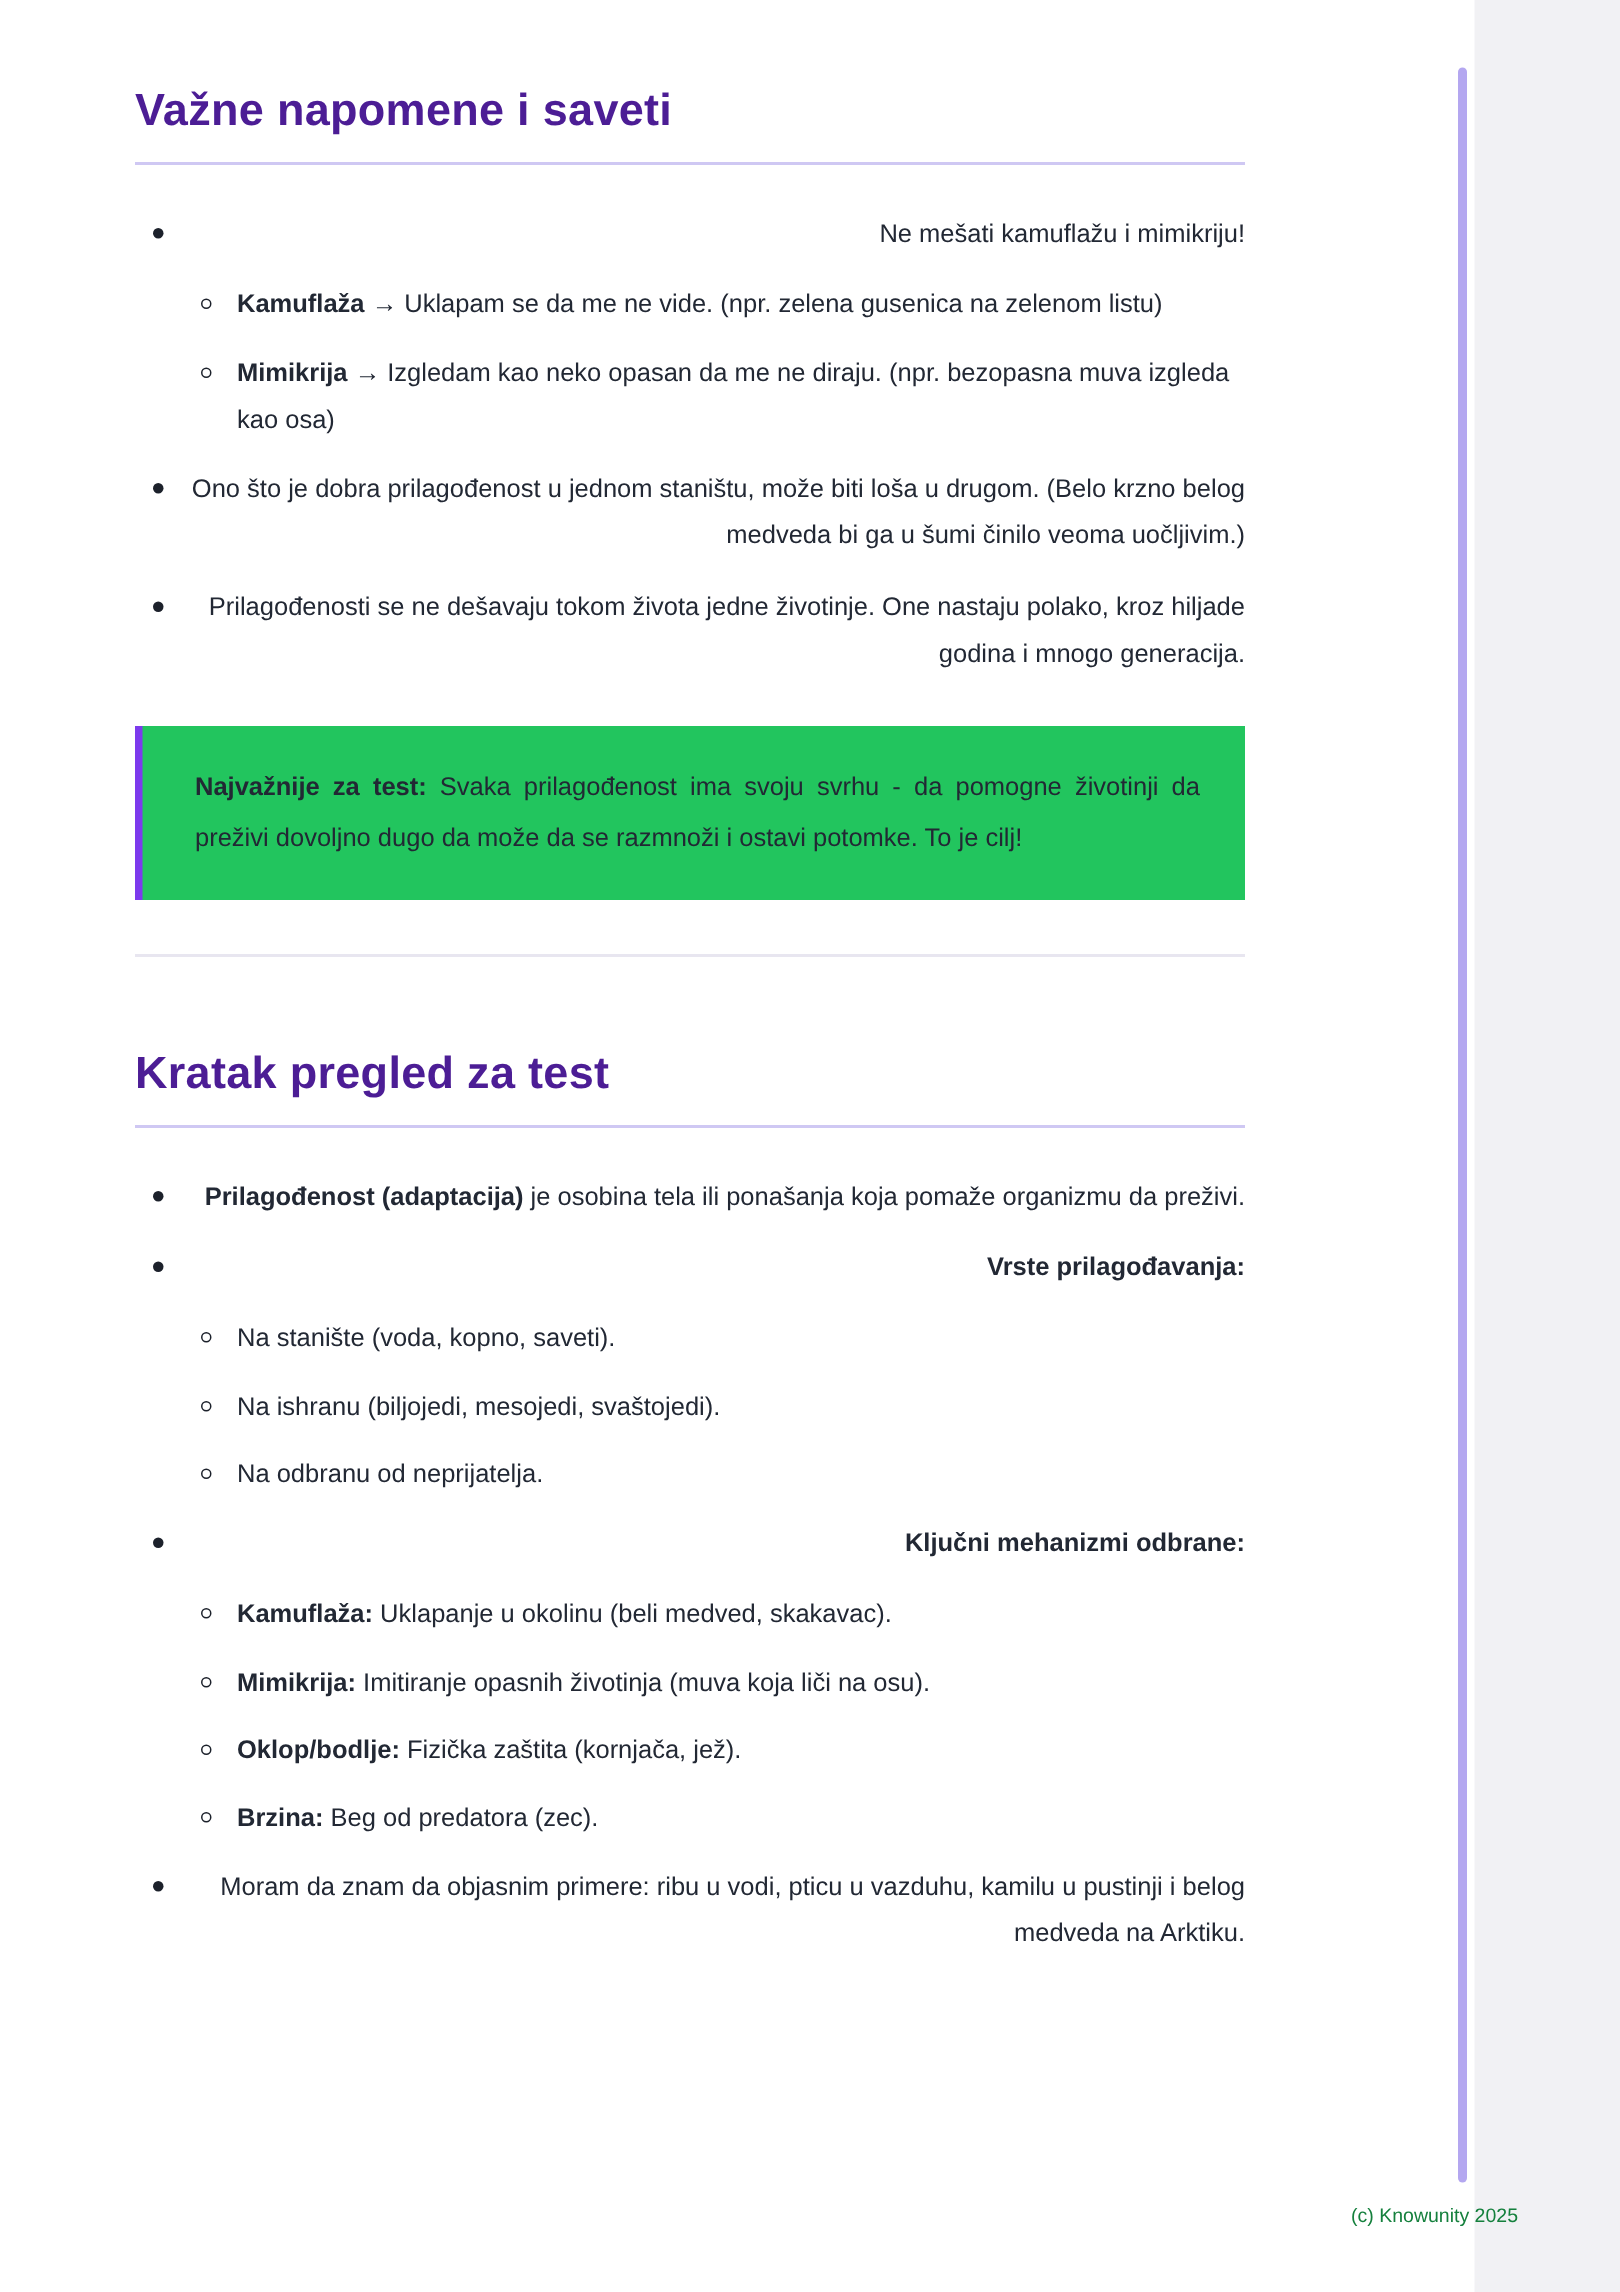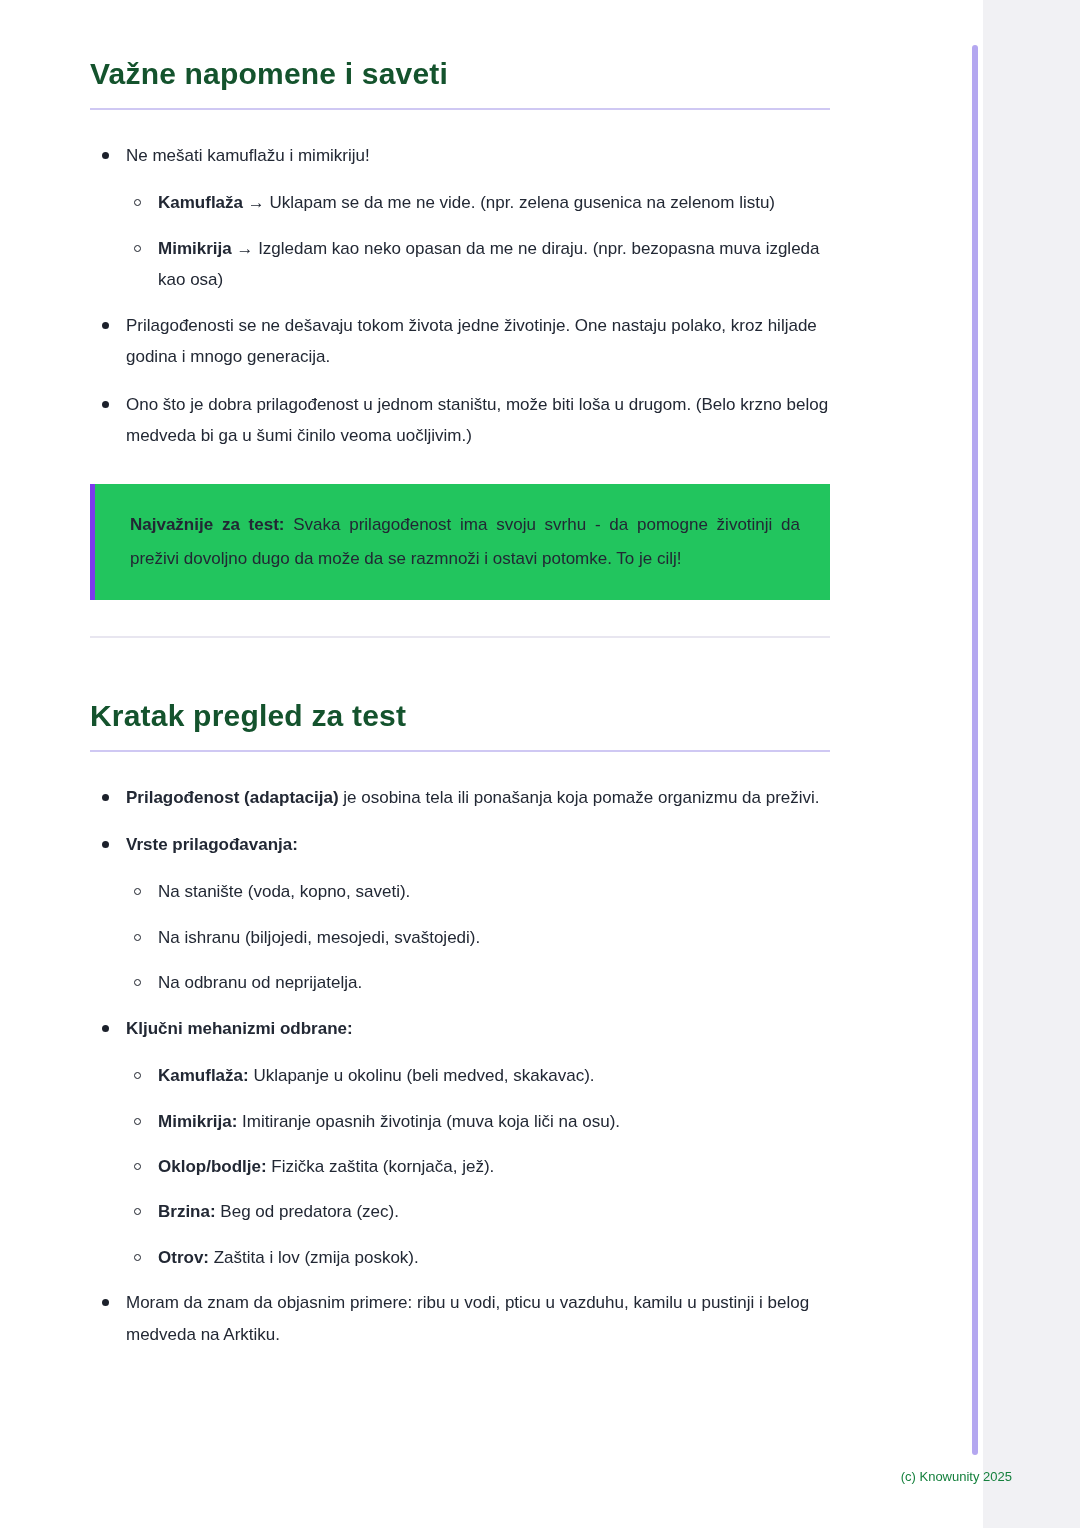--- a/index.html
+++ b/index.html
@@ -24,38 +24,38 @@
     background: #b4a7f0;
     border-radius: 3px;
   }
   .content {
     position: relative;
     padding: 56px 153px 0 90px;
   }
   h1 {
     font-size: 30px;
     font-weight: 700;
-    color: #14532d;
+    color: #4c1d95;
     line-height: 1.2;
     letter-spacing: 0.2px;
   }
   .rule {
     height: 2px;
     background: #cfc8f3;
     margin: 16px 0 30px 0;
   }
   .list { }
   .li {
     position: relative;
     padding-left: 36px;
     margin-bottom: 16px;
     font-size: 17px;
     line-height: 1.85;
   }
-  .li.l1 { margin-top: 8px; }
+  .li.l1 { margin-top: 8px; text-align: right; }
   .list .li.l1:first-child { margin-top: 0; }
   .li.l2 { margin-left: 32px; margin-bottom: 14px; }
   .marker {
     position: absolute;
     left: 12px; top: 12px;
     width: 7px; height: 7px;
     border-radius: 50%;
   }
   .marker.dot { background: #1c212b; }
   .marker.ring { border: 1.5px solid #1c212b; background: transparent; }
@@ -101,25 +101,25 @@
         <div class="li l2">
           <span class="marker ring"></span>
           <p><strong>Kamuflaža</strong><span> → Uklapam se da me ne vide. (npr. zelena gusenica na zelenom listu)</span></p>
         </div>
         <div class="li l2">
           <span class="marker ring"></span>
           <p><strong>Mimikrija</strong><span> → Izgledam kao neko opasan da me ne diraju. (npr. bezopasna muva izgleda kao osa)</span></p>
         </div>
         <div class="li l1">
           <span class="marker dot"></span>
-          <p><strong></strong><span>Prilagođenosti se ne dešavaju tokom života jedne životinje. One nastaju polako, kroz hiljade godina i mnogo generacija.</span></p>
+          <p><strong></strong><span>Ono što je dobra prilagođenost u jednom staništu, može biti loša u drugom. (Belo krzno belog medveda bi ga u šumi činilo veoma uočljivim.)</span></p>
         </div>
         <div class="li l1">
           <span class="marker dot"></span>
-          <p><strong></strong><span>Ono što je dobra prilagođenost u jednom staništu, može biti loša u drugom. (Belo krzno belog medveda bi ga u šumi činilo veoma uočljivim.)</span></p>
+          <p><strong></strong><span>Prilagođenosti se ne dešavaju tokom života jedne životinje. One nastaju polako, kroz hiljade godina i mnogo generacija.</span></p>
         </div>
       </div>
 
       <div class="callout">
         <strong>Najvažnije za test:</strong><span> Svaka prilagođenost ima svoju svrhu - da pomogne životinji da preživi dovoljno dugo da može da se razmnoži i ostavi potomke. To je cilj!</span>
       </div>
 
       <div class="divider"></div>
     </div>
 
@@ -161,24 +161,20 @@
           <p><strong>Mimikrija:</strong><span> Imitiranje opasnih životinja (muva koja liči na osu).</span></p>
         </div>
         <div class="li l2">
           <span class="marker ring"></span>
           <p><strong>Oklop/bodlje:</strong><span> Fizička zaštita (kornjača, jež).</span></p>
         </div>
         <div class="li l2">
           <span class="marker ring"></span>
           <p><strong>Brzina:</strong><span> Beg od predatora (zec).</span></p>
         </div>
-        <div class="li l2">
-          <span class="marker ring"></span>
-          <p><strong>Otrov:</strong><span> Zaštita i lov (zmija poskok).</span></p>
-        </div>
         <div class="li l1">
           <span class="marker dot"></span>
           <p><strong></strong><span>Moram da znam da objasnim primere: ribu u vodi, pticu u vazduhu, kamilu u pustinji i belog medveda na Arktiku.</span></p>
         </div>
       </div>
     </div>
 
   </div>
 </div>
 

